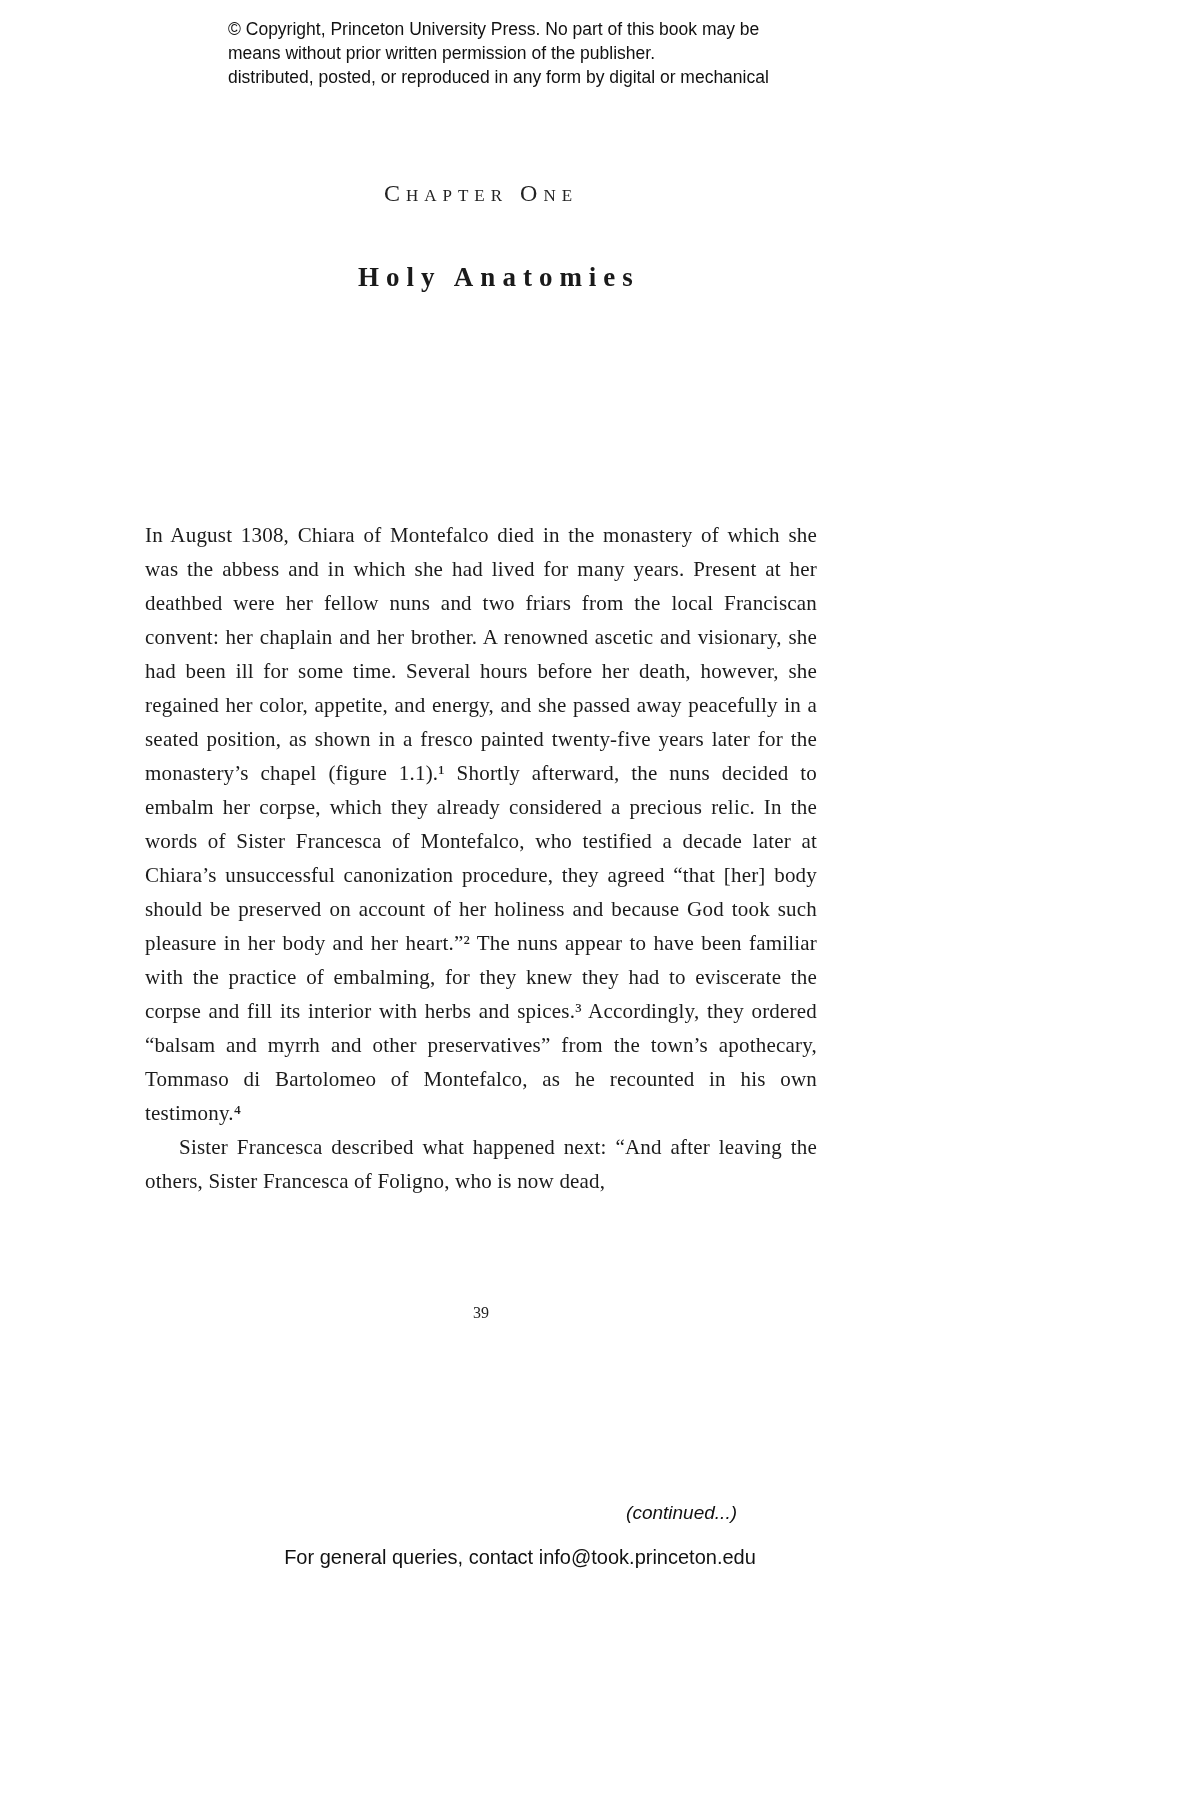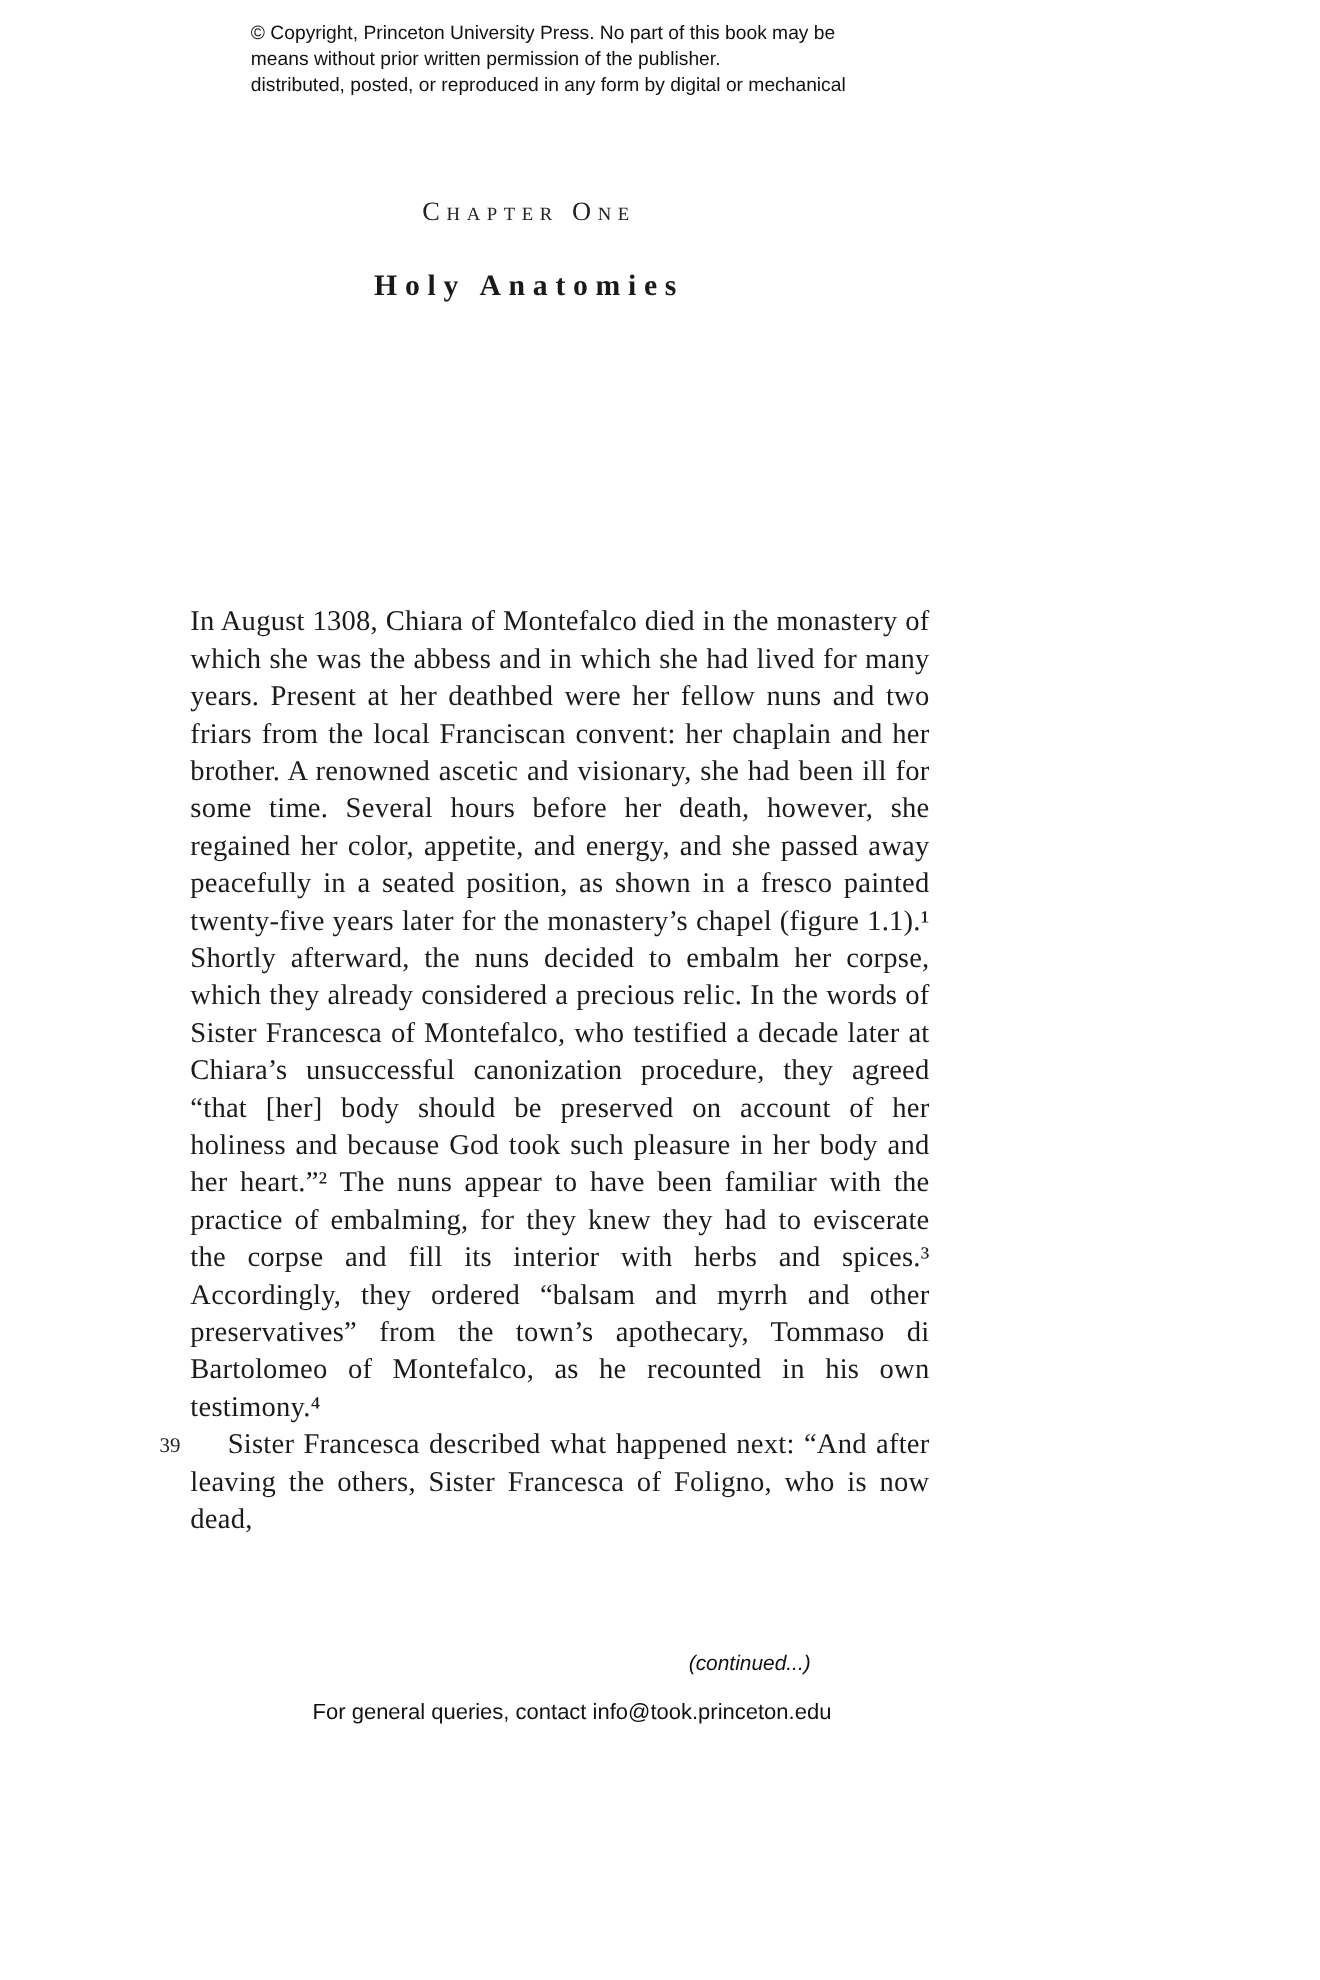--- a/index.html
+++ b/index.html
@@ -42,36 +42,36 @@
   }
   .chapter-title {
     top: 244px;
     text-align: center;
     font-weight: bold;
     letter-spacing: 7px;
     font-size: 27px;
     color: #1a1a1a;
   }
   .body-text {
-    top: 548px;
-    font-size: 26px;
+    top: 518px;
+    font-size: 21px;
     line-height: 34px;
     text-align: justify;
     letter-spacing: 0.2px;
-    margin-left: 28px;
   }
   .body-text p {
     margin: 0;
   }
   .body-text p.indented {
     text-indent: 34px;
   }
   .page-number {
     top: 1304px;
-    font-size: 19px;
+    text-align: center;
+    font-size: 16px;
     color: #222222;
   }
   .continued {
     position: absolute;
     top: 1502px;
     right: 215px;
     font-family: "Liberation Sans", sans-serif;
     font-style: italic;
     font-size: 19px;
     color: #111111;
@@ -94,21 +94,21 @@
 <div id="page">
 
   <div class="copyright">
     <div>© Copyright, Princeton University Press. No part of this book may be</div>
     <div>means without prior written permission of the publisher.</div>
     <div>distributed, posted, or reproduced in any form by digital or mechanical</div>
   </div>
 
   <div class="column chapter-label">Chapter One</div>
 
-  <h1 class="column chapter-title" style="margin:0;">Holy Anatomies</h1>
+  <h1 class="column chapter-title" style="margin:18px;">Holy Anatomies</h1>
 
   <div class="column body-text">
     <p>In August 1308, Chiara of Montefalco died in the monastery of which she was the abbess and in which she had lived for many years. Present at her deathbed were her fellow nuns and two friars from the local Franciscan convent: her chaplain and her brother. A renowned ascetic and visionary, she had been ill for some time. Several hours before her death, however, she regained her color, appetite, and energy, and she passed away peacefully in a seated position, as shown in a fresco painted twenty-five years later for the monastery’s chapel (figure 1.1).¹ Shortly afterward, the nuns decided to embalm her corpse, which they already considered a precious relic. In the words of Sister Francesca of Montefalco, who testified a decade later at Chiara’s unsuccessful canonization procedure, they agreed “that [her] body should be preserved on account of her holiness and because God took such pleasure in her body and her heart.”² The nuns appear to have been familiar with the practice of embalming, for they knew they had to eviscerate the corpse and fill its interior with herbs and spices.³ Accordingly, they ordered “balsam and myrrh and other preservatives” from the town’s apothecary, Tommaso di Bartolomeo of Montefalco, as he recounted in his own testimony.⁴</p>
     <p class="indented">Sister Francesca described what happened next: “And after leaving the others, Sister Francesca of Foligno, who is now dead,</p>
   </div>
 
   <div class="column page-number">39</div>
 
   <div class="continued">(continued...)</div>
 

